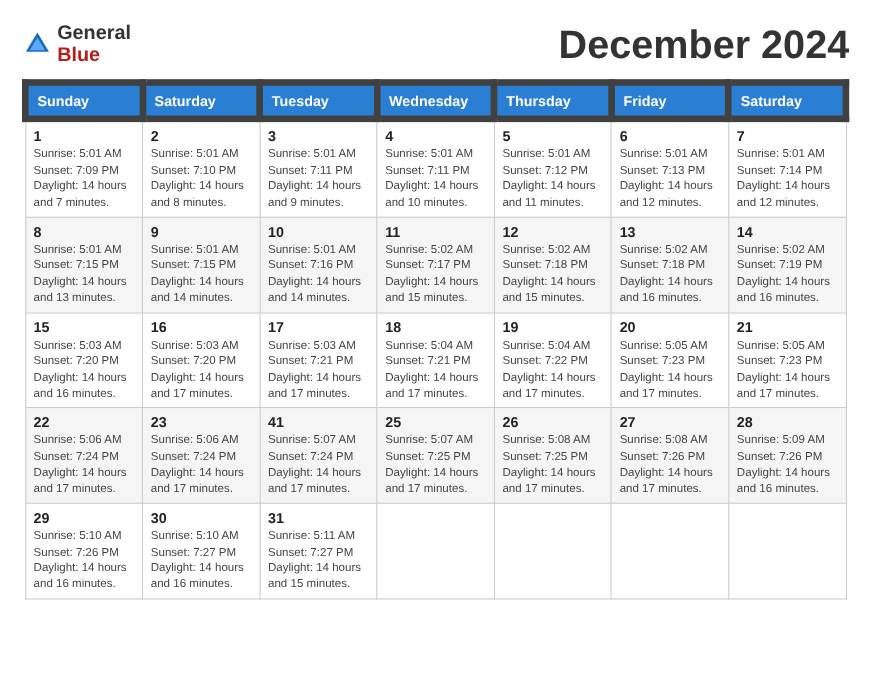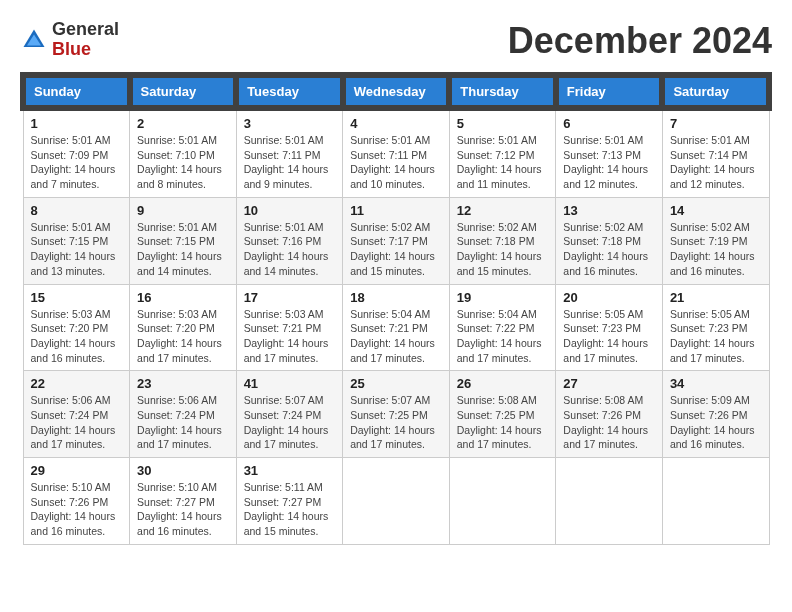--- a/index.html
+++ b/index.html
@@ -307,21 +307,21 @@
 and 17 minutes.</div>
         </td>
         <td>
           <span class="day-num">27</span>
           <div class="day-info" style="white-space: pre-line;">Sunrise: 5:08 AM
 Sunset: 7:26 PM
 Daylight: 14 hours
 and 17 minutes.</div>
         </td>
         <td>
-          <span class="day-num">34</span>
+          <span class="day-num">28</span>
           <div class="day-info" style="white-space: pre-line;">Sunrise: 5:09 AM
 Sunset: 7:26 PM
 Daylight: 14 hours
 and 16 minutes.</div>
         </td>
       </tr>
       <tr>
         <td>
           <span class="day-num">29</span>
           <div class="day-info" style="white-space: pre-line;">Sunrise: 5:10 AM

